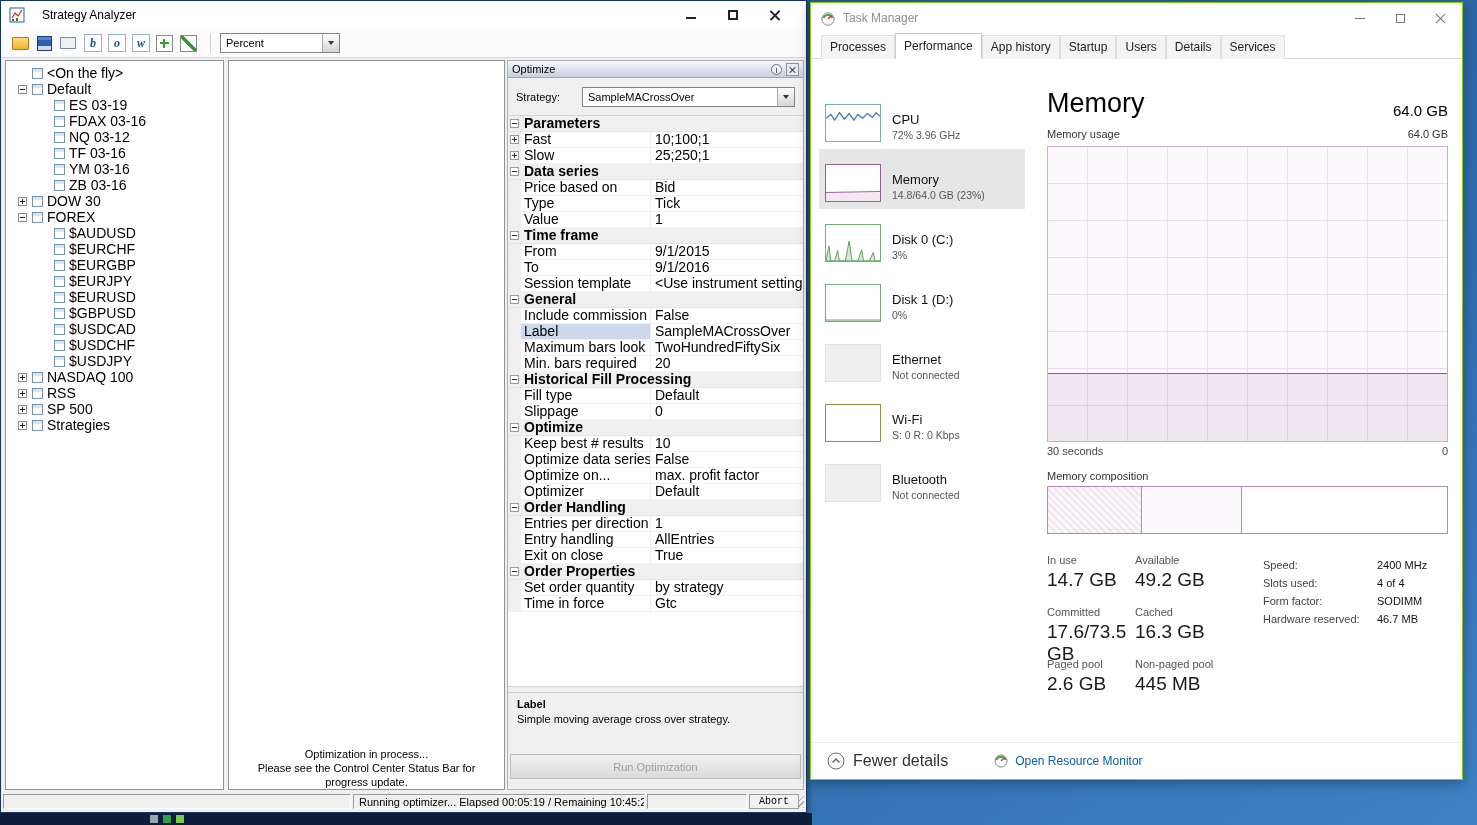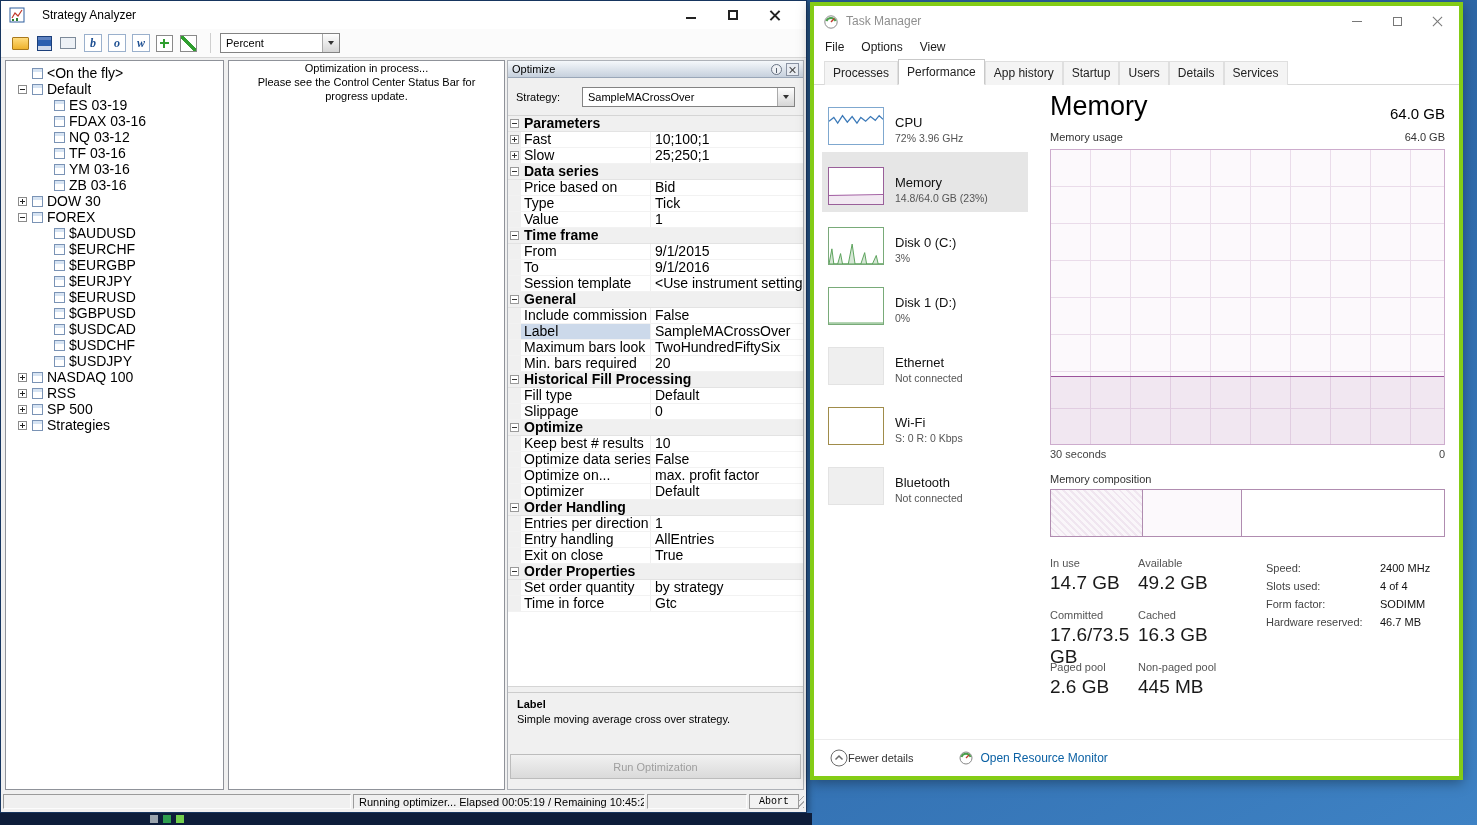--- a/index.html
+++ b/index.html
@@ -44,21 +44,21 @@
 .tree-item{height:16px;display:flex;align-items:center;font-size:14px;white-space:nowrap}
 .tree-item.d0{padding-left:12px}
 .tree-item.d1{padding-left:34px}
 .t-glyph{visibility:hidden;width:9px;height:9px;border:1px solid #8b8b8b;background:#fff;position:relative;margin-right:5px;flex:none;display:inline-block}
 .tree-item.minus .t-glyph,.tree-item.plus .t-glyph{visibility:visible}
 .t-glyph::before{content:"";position:absolute;left:1px;right:1px;top:3px;height:1px;background:#222}
 .tree-item.plus .t-glyph::after{content:"";position:absolute;top:1px;bottom:1px;left:3px;width:1px;background:#222}
 .t-icon{width:11px;height:11px;margin-right:4px;border:1px solid #7a93b5;background:linear-gradient(#d7e4f3 0 3px,#fff 3px);flex:none;display:inline-block}
 .tree-label{overflow:hidden}
 
-.sa-middle{position:absolute;left:227px;top:59px;width:277px;bottom:22px;background:#fff;border:1px solid #8f9299;display:flex;align-items:flex-start;justify-content:center}
+.sa-middle{position:absolute;left:227px;top:59px;width:277px;bottom:22px;background:#fff;border:1px solid #8f9299;display:flex;align-items:flex-end;justify-content:center}
 .opt-msg{font-size:11px;color:#000;text-align:center;line-height:14px}
 
 .sa-right{position:absolute;left:506px;top:59px;width:297px;bottom:22px;background:#f0f0f0;border:1px solid #aeb2b8;display:flex;flex-direction:column}
 .opt-header{height:17px;background:linear-gradient(#f5f8fb,#c6d0dd);border-bottom:1px solid #9aa7b8;display:flex;align-items:center;padding:0 4px;font-size:11px;flex:none}
 .opt-header-title{flex:1}
 .opt-hbtns{display:flex;align-items:center}
 .pin{width:11px;height:11px;border:1px solid #6a7585;border-radius:50%;position:relative;background:#eef1f5}
 .pin::after{content:"";position:absolute;left:4px;top:3px;width:1px;height:5px;background:#55606e}
 .xbox{width:13px;height:13px;border:1px solid #8a93a3;background:#e8ecf2;display:flex;align-items:center;justify-content:center;margin-left:4px}
 .x-s{width:7px;height:7px;position:relative}
@@ -94,21 +94,21 @@
 .grip{width:12px;height:12px;margin-left:auto;background:repeating-linear-gradient(135deg,transparent 0 3px,#a8a8a8 3px 4px)}
 
 
 .taskbar{position:absolute;left:0;top:813px;width:812px;height:12px;background:#0d1d3a;display:flex;align-items:center;padding-left:150px;gap:5px}
 .tb-app{width:8px;height:8px;flex:none}
 .tb-app.gray{background:#9aa4ad}
 .tb-app.green1{background:#2e9e4f}
 .tb-app.green2{background:#72cf4d}
 
 
-.tm-win{position:absolute;left:810px;top:2px;width:653px;height:778px;background:#fff;border:4px solid #84cc16;box-shadow:0 3px 12px rgba(0,0,0,.35);font-size:12px}
+.tm-win{position:absolute;left:810px;top:2px;width:653px;height:778px;background:#fff;border:1px solid #84cc16;box-shadow:0 3px 12px rgba(0,0,0,.35);font-size:12px}
 .tm-titlebar{height:30px;display:flex;align-items:center;padding-left:9px;position:relative}
 .tm-title{color:#8f8f8f;margin-left:7px;font-size:12px}
 .tm-ctrls{position:absolute;right:2px;top:0;display:flex;height:30px}
 .tm-wbtn{width:40px;display:flex;align-items:center;justify-content:center}
 .ic-min-t{width:10px;height:1px;background:#777}
 .ic-max-t{width:9px;height:9px;border:1px solid #777}
 .ic-x-t{position:relative;width:11px;height:11px}
 .ic-x-t::before,.ic-x-t::after{content:"";position:absolute;left:5px;top:-1px;width:1px;height:13px;background:#777}
 .ic-x-t::before{transform:rotate(45deg)}.ic-x-t::after{transform:rotate(-45deg)}
 .tm-menu{display:flex;gap:17px;padding:4px 11px 5px;color:#1a1a1a}
@@ -149,21 +149,21 @@
 .comp-seg.standby{background:rgba(148,77,148,.03)}
 .stats{display:flex;margin-top:20px}
 .big{display:grid;grid-template-columns:88px 120px;grid-auto-rows:52px}
 .big-label{font-size:11px;color:#555}
 .big-val{font-size:19px;color:#1a1a1a;margin-top:3px}
 .details{margin-left:8px;padding-top:2px}
 .det-row{display:flex;font-size:11px;line-height:18px}
 .det-label{width:114px;color:#444}
 .det-val{color:#111}
 .tm-footer{position:absolute;left:0;right:0;bottom:0;height:37px;border-top:1px solid #ececec;display:flex;align-items:center;padding:0 16px;gap:46px}
-.fewer{display:flex;align-items:center;gap:0;font-size:11px;color:#333}
+.fewer{display:flex;align-items:center;gap:8px;font-size:16px;color:#333}
 .resmon{display:flex;align-items:center;gap:7px;font-size:12px;color:#0b61a4}
 </style>
 </head>
 <body>
 
 <div class="sa-win">
   <div class="sa-titlebar">
     <span style="display:inline-flex">
       <svg width="16" height="16">
           <rect x="1" y="1" width="14" height="14" fill="#fff" stroke="#2e5f9e"></rect>
@@ -689,26 +689,20 @@
         </span>
       <span class="tm-wbtn">
           <i class="ic-max-t"></i>
         </span>
       <span class="tm-wbtn">
           <i class="ic-x-t"></i>
         </span>
     </span>
   </div>
 
-  <div class="tm-menu">
-
-  <span>File</span>
-      <span>Options</span>
-      <span>View</span>
-    </div>
 
   <div class="tm-tabs">
 
   <span class="tm-tab">Processes</span>
       <span class="tm-tab active">Performance</span>
       <span class="tm-tab">App history</span>
       <span class="tm-tab">Startup</span>
       <span class="tm-tab">Users</span>
       <span class="tm-tab">Details</span>
       <span class="tm-tab">Services</span>

